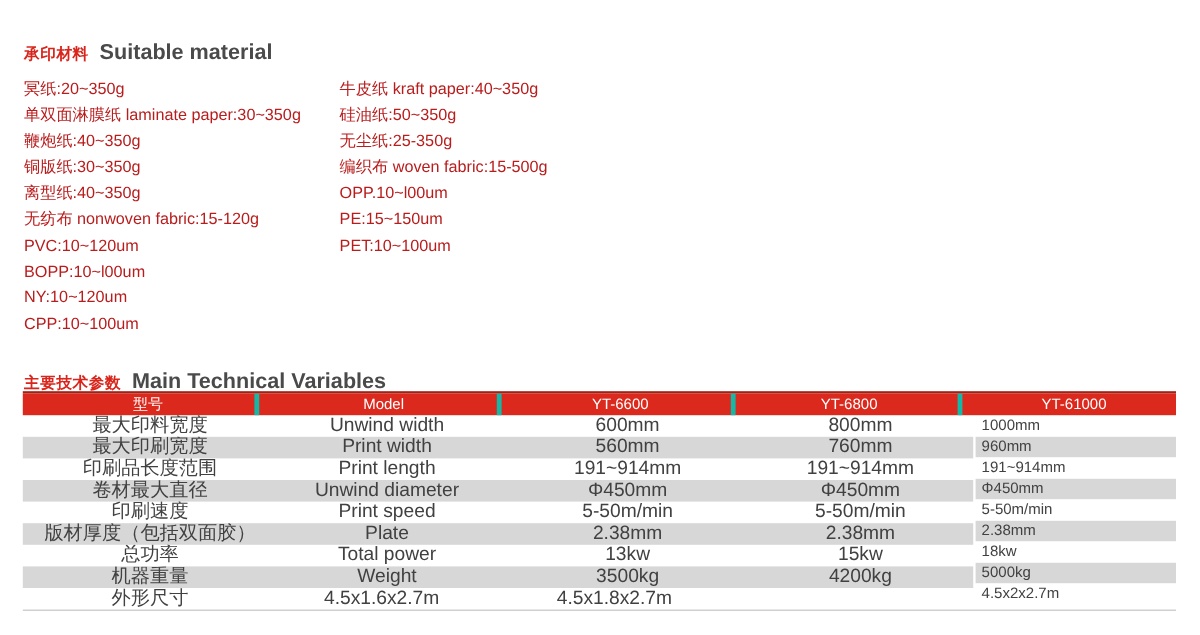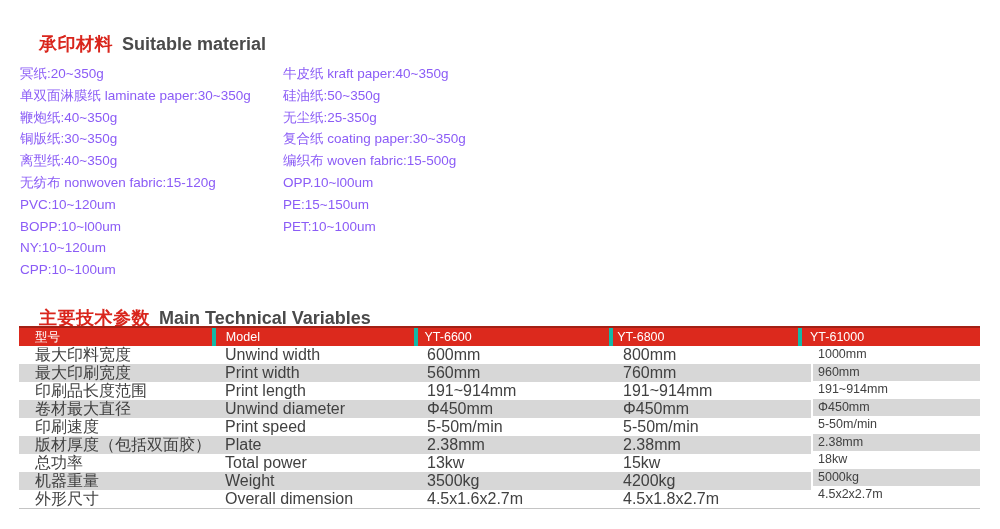--- a/index.html
+++ b/index.html
@@ -6,35 +6,35 @@
   html,body { background:#ffffff; }
   body {
     width:1000px; height:529px;
     font-family:"Liberation Sans","DejaVu Sans",sans-serif;
     -webkit-font-smoothing:antialiased;
   }
   .page { position:relative; width:1000px; height:529px; background:#fff; overflow:hidden; }
 
   
   .sec-title { position:absolute; left:20px; font-weight:bold; white-space:nowrap; }
-  .sec-title .zh { color:#d9251c; font-size:18px; letter-spacing:0.5px;margin-left:19px; }
+  .sec-title .zh { color:#d9251c; font-size:13px; letter-spacing:0.5px; }
   .sec-title .en { color:#4a4a4a; font-size:18px; margin-left:9px; }
   #title-materials { top:28px; }
   #title-technical { top:302px; }
 
   
-  .mat-col { position:absolute; top:63px; font-size:13.5px; line-height:21.8px; color:#8b5cf6; white-space:nowrap; }
+  .mat-col { position:absolute; top:63px; font-size:13.5px; line-height:21.8px; color:#b91c1c; white-space:nowrap; }
   .mat-col-left  { left:20px; }
   .mat-col-right { left:283px; }
 
   
   .spec-table { position:absolute; left:19px; top:326px; width:961px; }
   .topline { width:961px; height:2px; background:#a32015; }
   .thead { display:flex; width:961px; height:18px; background:#dc291d; color:#ffffff; font-size:12.5px; }
-  .cell { overflow:hidden; white-space:nowrap; line-height:18px; }
+  .cell { overflow:hidden; white-space:nowrap; line-height:18px;text-align:center; }
   .c1 { width:196px; padding-left:16px; }
   .c2 { width:205px; padding-left:10px; }
   .c3 { width:199px; padding-left:7px; }
   .c4 { width:192px; padding-left:4px; }
   .c5 { width:185px; padding-left:8px; }
   .thead .c2, .thead .c3, .thead .c4, .thead .c5 { border-left:4px solid #14b8a6; }
 
   .tbody { width:961px; }
   .trow { display:flex; width:792px; height:18px; font-size:16px; color:#414141; }
   .trow.striped { background:#d7d7d7; }
@@ -64,21 +64,20 @@
       <div class="mat-line">无纺布 nonwoven fabric:15-120g</div>
       <div class="mat-line">PVC:10~120um</div>
       <div class="mat-line">BOPP:10~l00um</div>
       <div class="mat-line">NY:10~120um</div>
       <div class="mat-line">CPP:10~100um</div>
     </div>
   <div class="mat-col mat-col-right">
       <div class="mat-line">牛皮纸 kraft paper:40~350g</div>
       <div class="mat-line">硅油纸:50~350g</div>
       <div class="mat-line">无尘纸:25-350g</div>
-      <div class="mat-line">复合纸 coating paper:30~350g</div>
       <div class="mat-line">编织布 woven fabric:15-500g</div>
       <div class="mat-line">OPP.10~l00um</div>
       <div class="mat-line">PE:15~150um</div>
       <div class="mat-line">PET:10~100um</div>
     </div>
 
   <h2 class="sec-title" id="title-technical">
     <span class="zh">主要技术参数</span><span class="en">Main Technical Variables</span>
   </h2>
 
@@ -135,21 +134,20 @@
           <div class="cell c4">15kw</div>
         </div>
         <div class="trow striped">
           <div class="cell c1">机器重量</div>
           <div class="cell c2">Weight</div>
           <div class="cell c3">3500kg</div>
           <div class="cell c4">4200kg</div>
         </div>
         <div class="trow">
           <div class="cell c1">外形尺寸</div>
-          <div class="cell c2">Overall dimension</div>
           <div class="cell c3">4.5x1.6x2.7m</div>
           <div class="cell c4">4.5x1.8x2.7m</div>
         </div>
       </div>
     <div class="tbottom"></div>
     <div class="col5-block">
         <div class="orow">1000mm</div>
         <div class="orow striped">960mm</div>
         <div class="orow">191~914mm</div>
         <div class="orow striped">Φ450mm</div>

